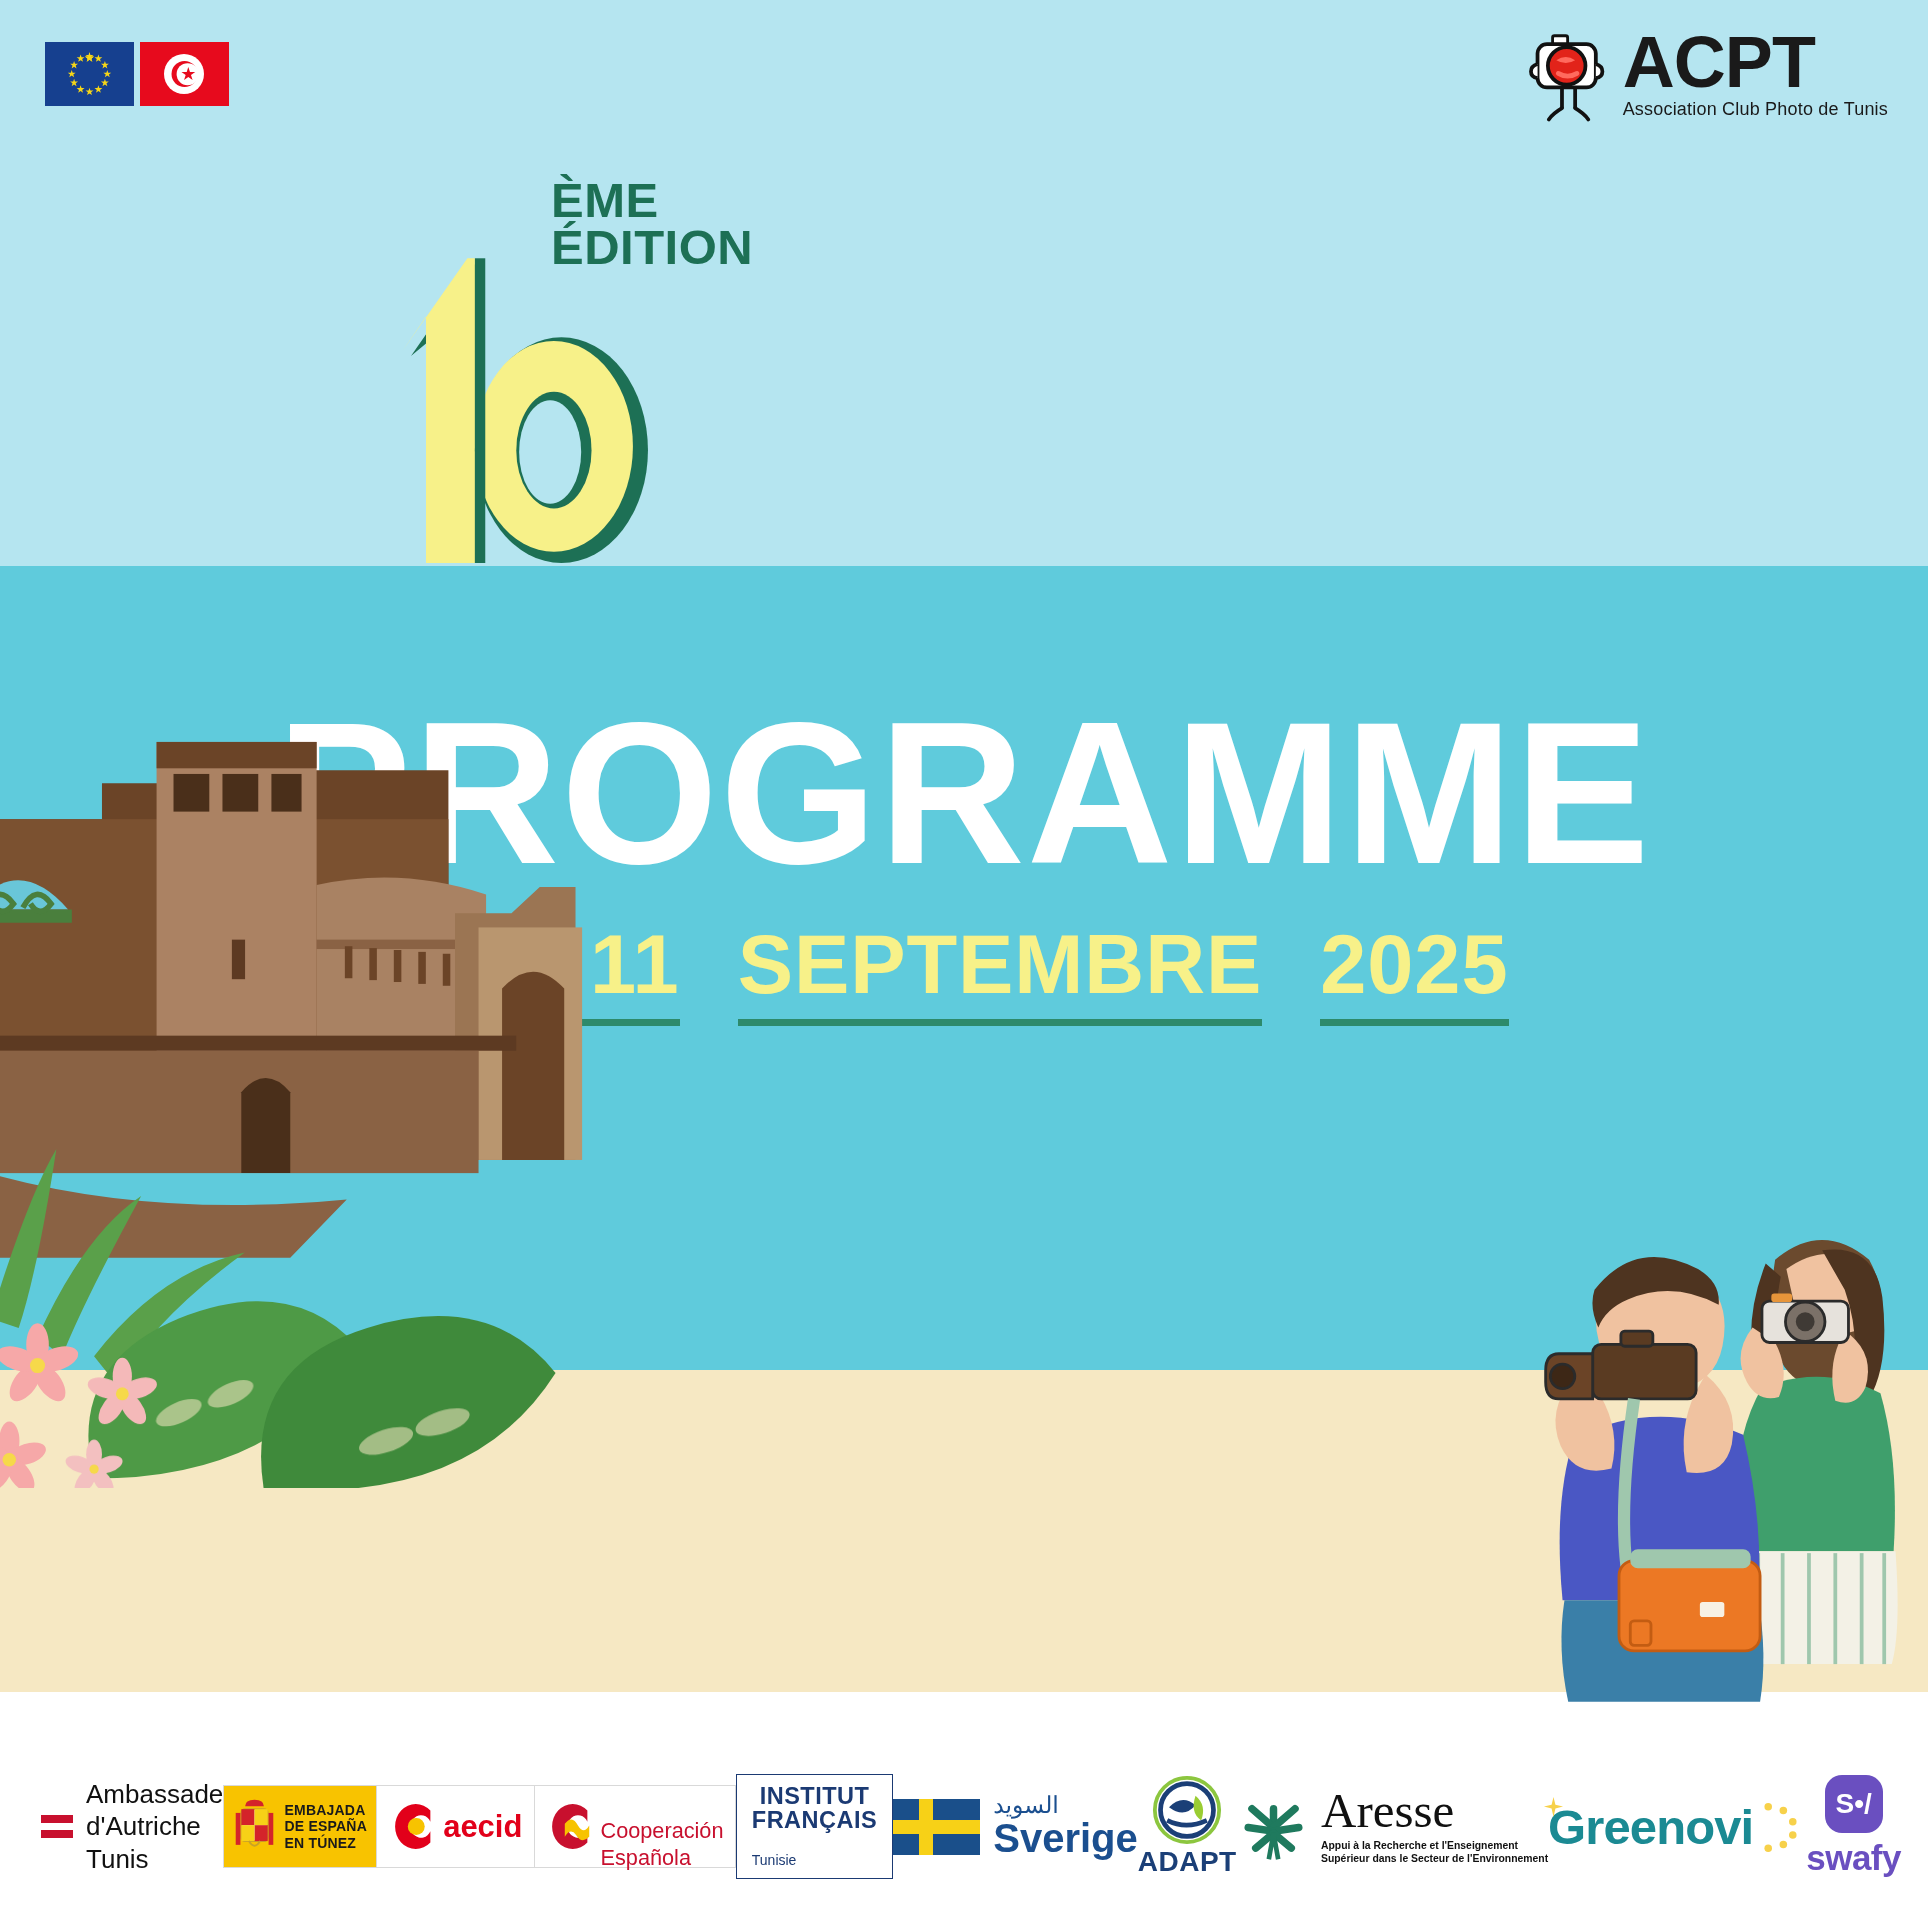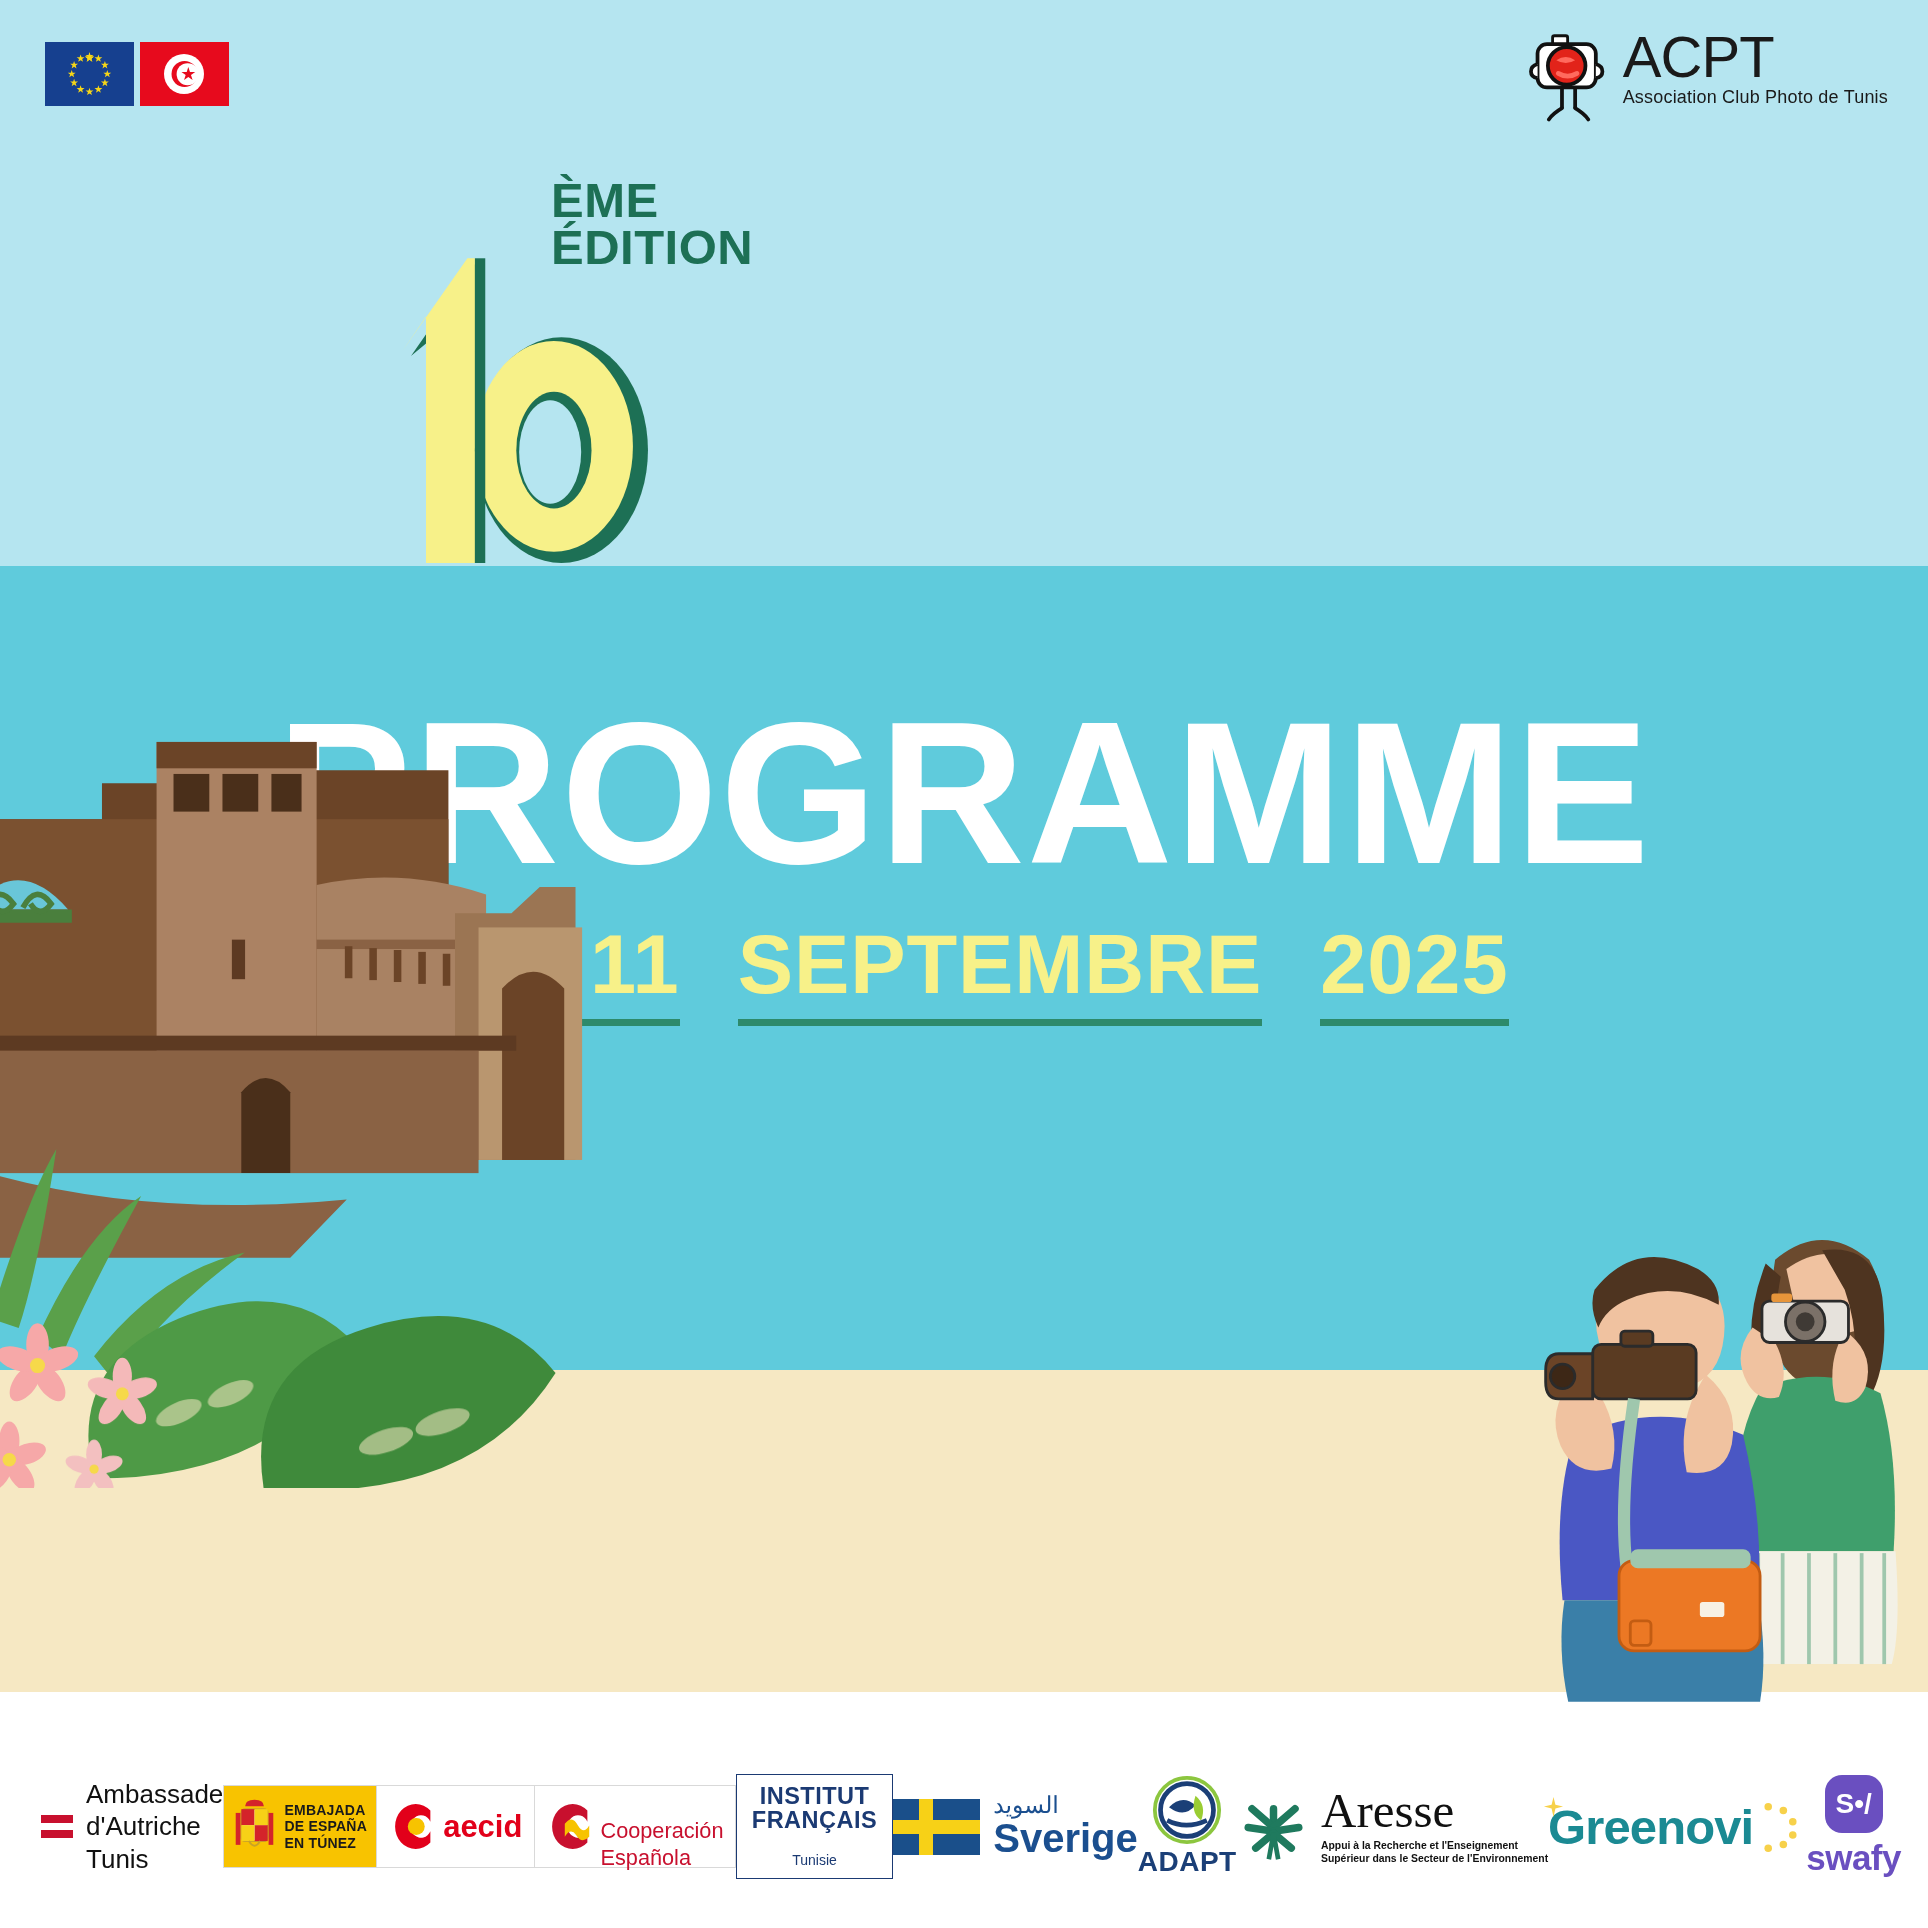--- a/index.html
+++ b/index.html
@@ -29,21 +29,21 @@
     width:26px;height:26px;border-radius:50%;background:#e70a1d;}
   .tn-cres2{position:absolute;left:50%;top:50%;transform:translate(-34%,-50%);
     width:21.7px;height:21.7px;border-radius:50%;background:#ffffff;}
   .tn-star{position:absolute;left:50%;top:50%;transform:translate(-24%,-50%);
     color:#e70a1d;font-size:18px;line-height:18px;}
 
   
   .acpt{position:absolute;right:40px;top:32px;display:flex;align-items:flex-start;gap:11.3px;}
   .acpt-mark{width:83px;height:94px;position:relative;flex:0 0 auto;}
   .acpt-txt{display:flex;flex-direction:column;align-items:flex-start;}
-  .acpt-name{font-weight:normal;font-size:58px;line-height:0.85;color:#1a1a1a;letter-spacing:-0.9px;}
+  .acpt-name{font-weight:bold;font-size:72px;line-height:0.85;color:#1a1a1a;letter-spacing:-0.9px;}
   .acpt-sub{font-size:18px;color:#1a1a1a;margin-top:5.6px;letter-spacing:0.2px;}
 
   
   .tenblock{position:absolute;left:394px;top:168px;width:254px;height:395px;}
   .tenblock svg{display:block;}
   .edition{position:absolute;left:551px;top:177px;color:#1d7055;font-weight:bold;
     font-size:49px;line-height:0.96;letter-spacing:0.5px;}
   .edition .l2{display:block;}
 
   
@@ -92,21 +92,21 @@
   .esp .cell:last-child{border-right:none;}
   .esp-flagcell{background:#f8c300;padding:0 9.4px 0 5.6px !important;}
   .esp-crest{width:49px;height:62px;position:relative;}
   .esp-lines{font-size:14px;line-height:1.18;color:#1a1a1a;font-weight:bold;letter-spacing:0.2px;margin-left:5.6px;}
   .aecid{display:flex;align-items:center;gap:7.5px;}
   .aecid-t{font-size:31px;color:#e2001a;font-weight:bold;}
   .coop{display:flex;align-items:center;gap:7.5px;}
   .coop-t{font-size:21.7px;line-height:1.2;color:#c8102e;margin-top:36px;}
 
   
-  .ifr{border:1.9px solid #1b3a73;padding:9.4px 15px;flex-direction:column;align-items:center;}
+  .ifr{border:1.9px solid #1b3a73;padding:9.4px 15px;flex-direction:column;align-items:flex-start;}
   .ifr-1{color:#1b3a73;font-weight:bold;font-size:23.5px;line-height:1.02;letter-spacing:0.5px;text-align:center;}
   .ifr-2{color:#1b3a73;font-size:14px;margin-top:20px;}
 
   
   .swe{gap:13px;}
   .swe-flag{width:87px;height:56px;background:#1a4f8a;position:relative;}
   .swe-flag .v{position:absolute;left:26px;top:0;width:14px;height:56px;background:#f7d117;}
   .swe-flag .h{position:absolute;left:0;top:21.7px;width:87px;height:14px;background:#f7d117;}
   .swe-txt{display:flex;flex-direction:column;align-items:flex-start;}
   .swe-ar{font-size:23.5px;color:#1b4f8f;line-height:1;direction:rtl;}

